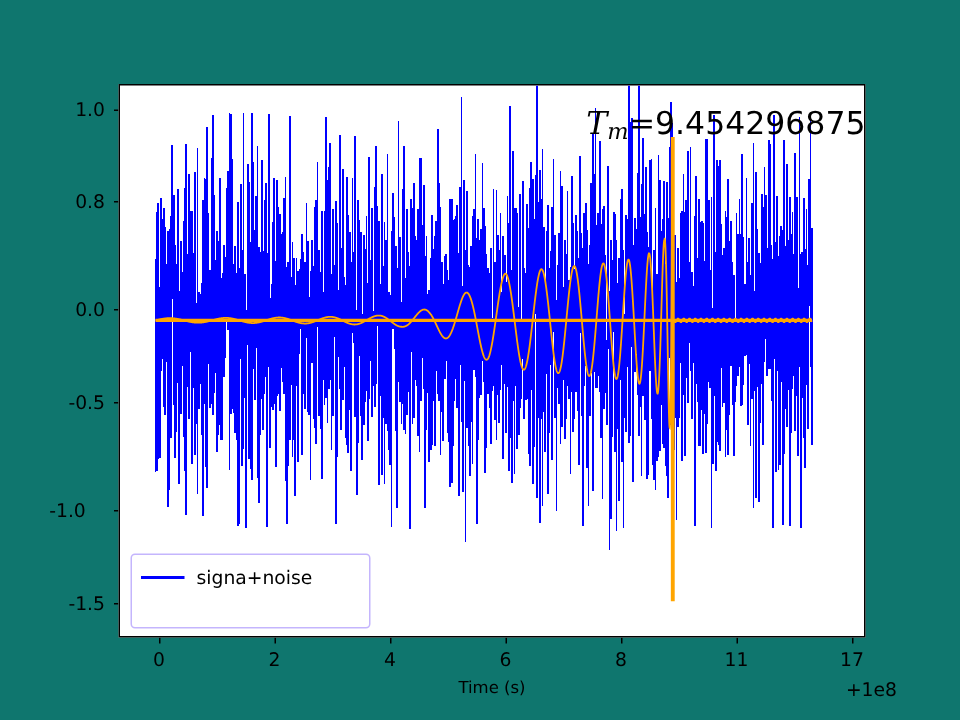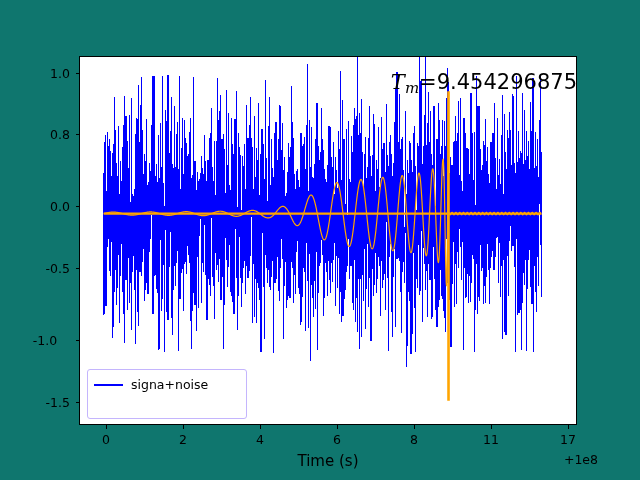--- a/index.html
+++ b/index.html
@@ -85,21 +85,21 @@
     font-style: italic;
     font-size: 15px;
     vertical-align: -0.25em;
   }
   #xlabel {
     position: absolute;
     left: 79px;
     top: 452px;
     width: 498px;
     text-align: center;
-    font-size: 15px;
+    font-size: 11px;
     color: #000000;
   }
   #xoffset {
     position: absolute;
     right: 42px;
     top: 452px;
     font-size: 12.5px;
     color: #000000;
     margin-left: 40px;
   }

